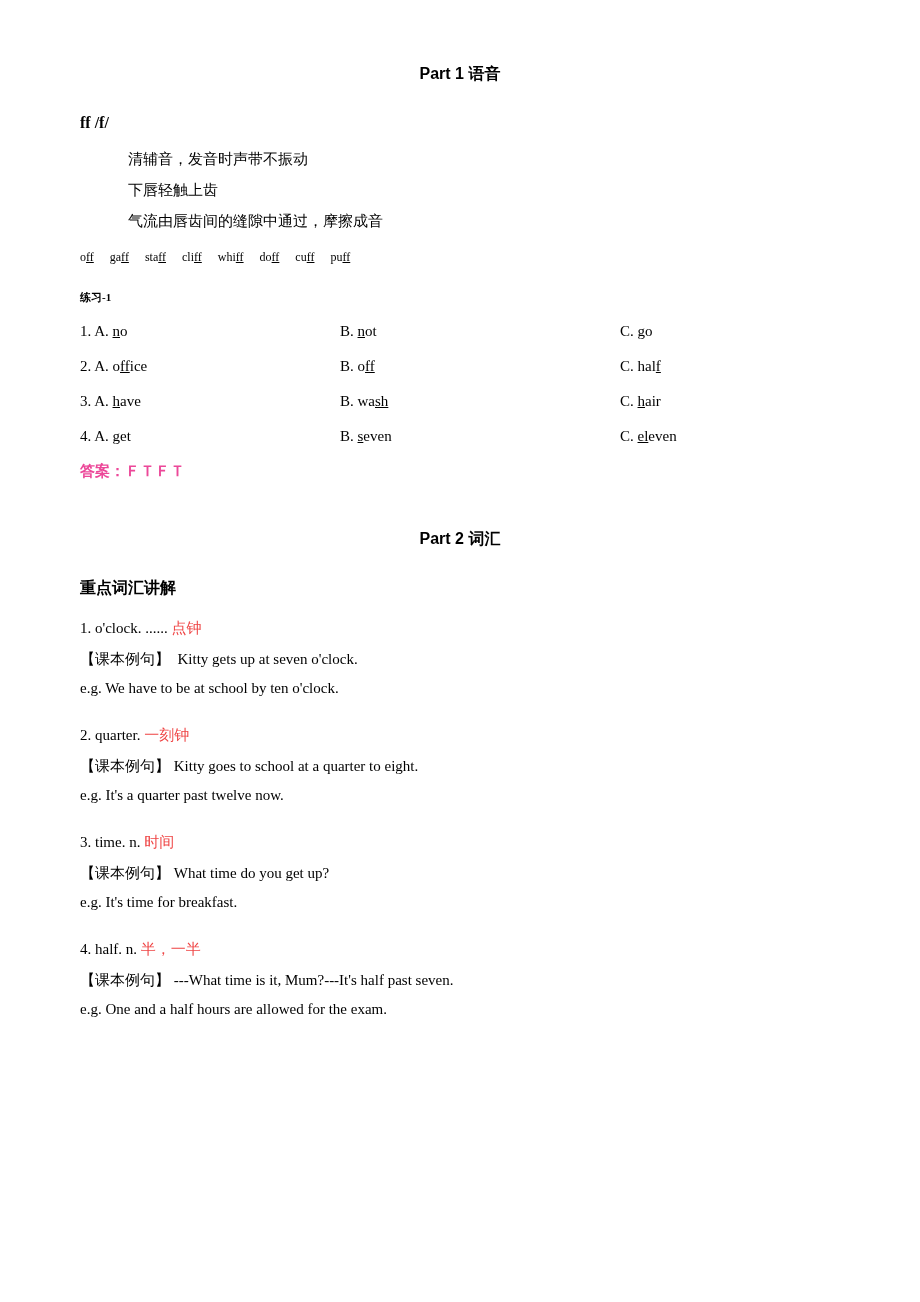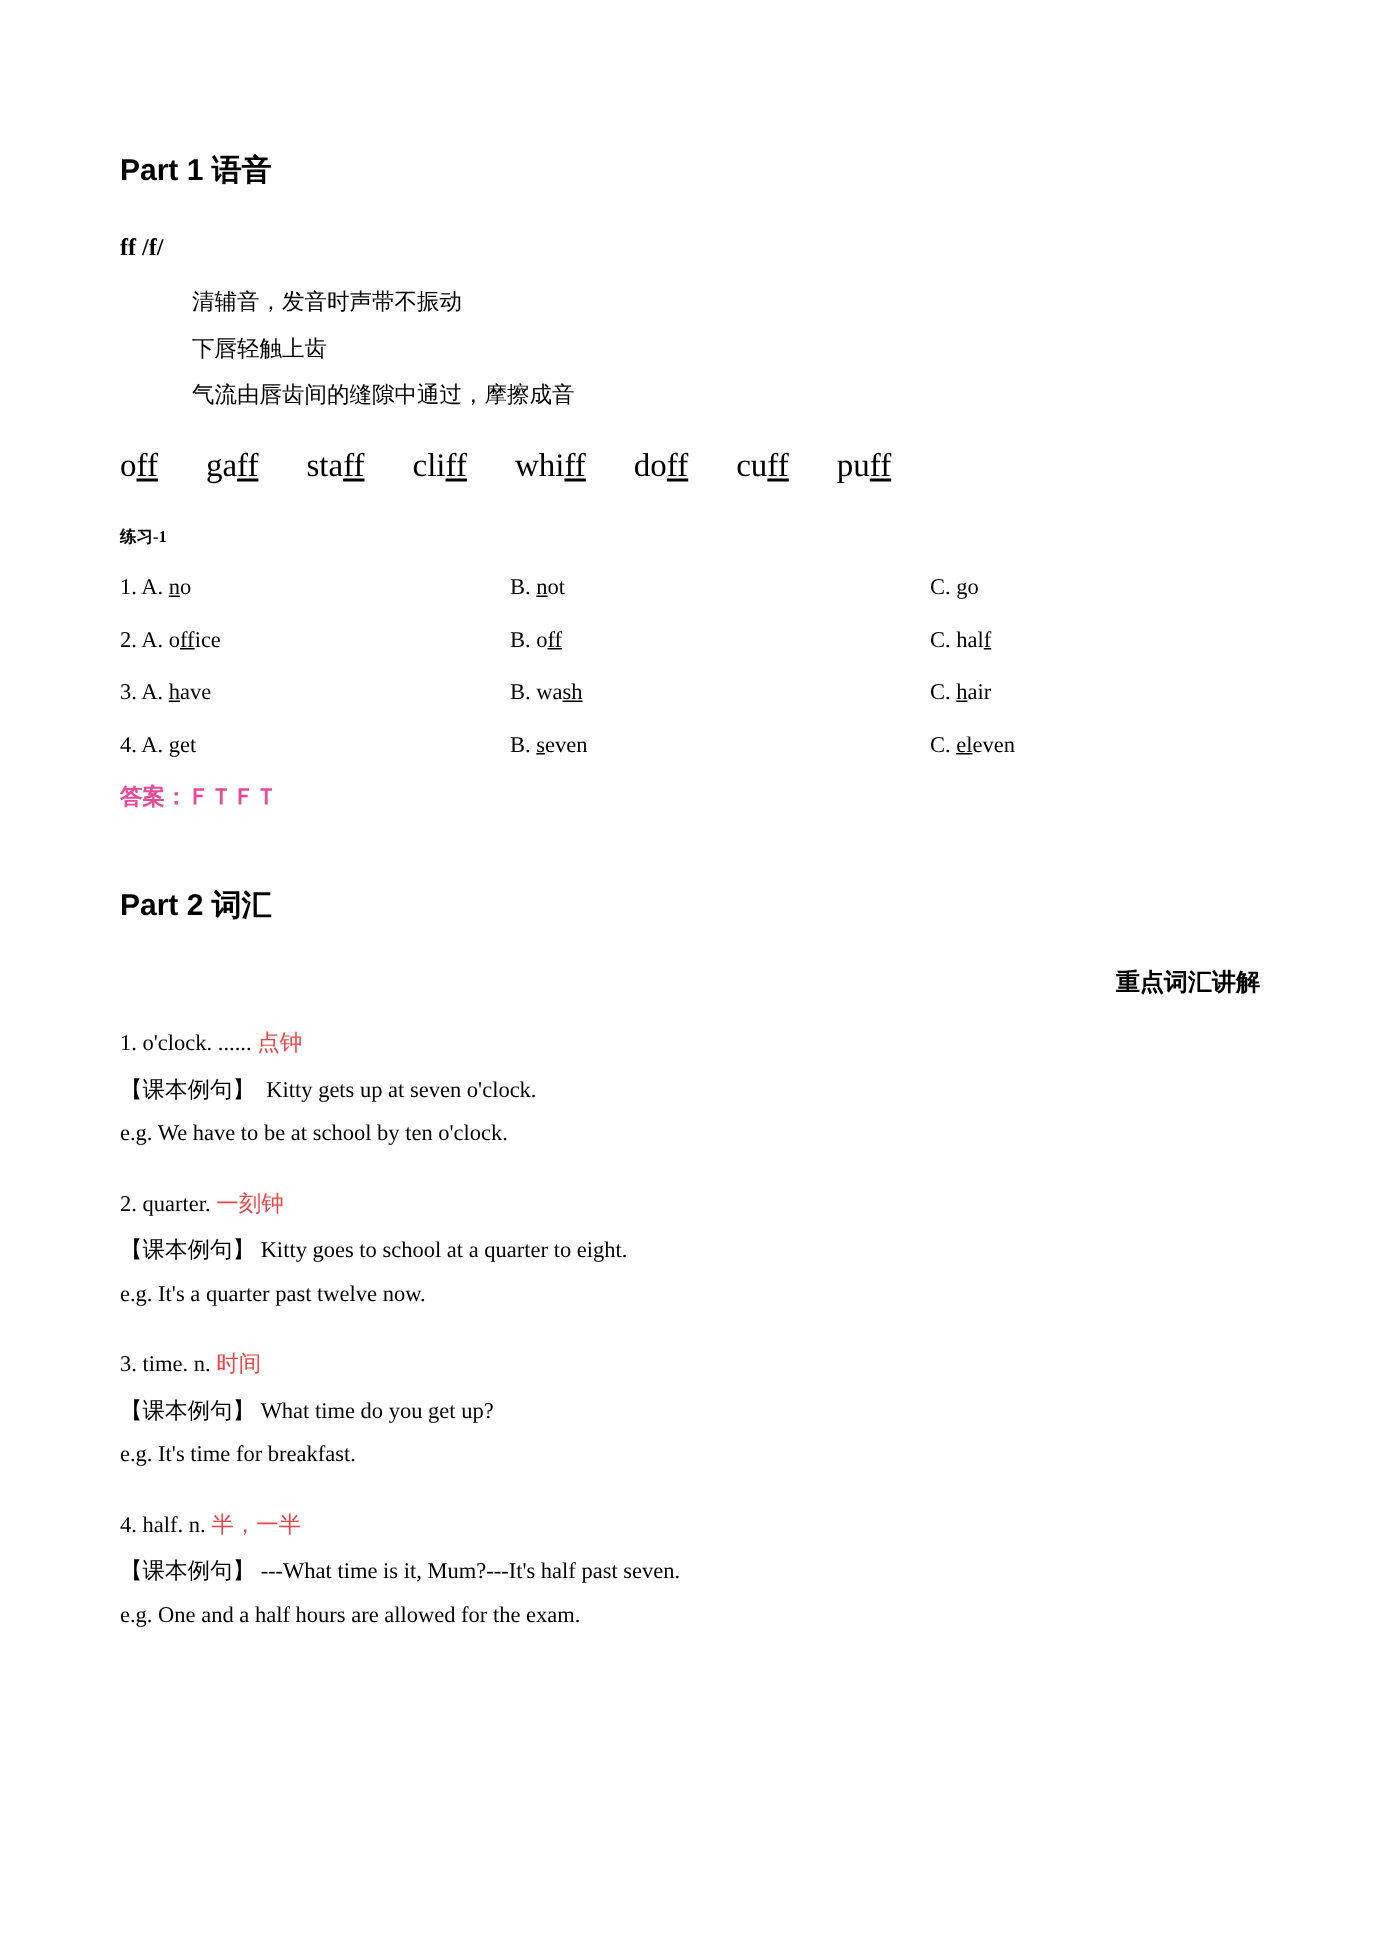--- a/index.html
+++ b/index.html
@@ -11,42 +11,41 @@
       background: #ffffff;
       font-family: "SimSun", "宋体", serif;
       font-size: 16px;
       color: #000000;
       width: 920px;
       min-height: 1302px;
       padding: 60px 80px;
       line-height: 1.8;
     }
     .part-title {
-      text-align: left;
-      font-weight: bold;
-      font-size: 20px;
+      text-align: center;
+      font-weight: bold;
+      font-size: 16px;
       margin-bottom: 20px;
       font-family: "SimHei", "黑体", sans-serif;
-      margin-top: 36px;
     }
     .phonics-label {
       font-weight: bold;
       font-size: 16px;
       margin-bottom: 8px;
     }
     .description-line {
       margin-bottom: 4px;
       font-size: 15px;
       margin-left: 48px;
     }
     .word-row {
       display: flex;
-      gap: 32px;
+      gap: 16px;
       margin: 12px 0 20px 0;
-      font-size: 22px;
+      font-size: 12px;
     }
     .underline-ff {
       text-decoration: underline;
     }
     .practice-section {
       margin-top: 16px;
     }
     .practice-title {
       font-weight: bold;
       margin-bottom: 10px;
@@ -74,21 +73,20 @@
       font-weight: bold;
     }
     .part2-section {
       margin-top: 40px;
     }
     .vocab-heading {
       font-weight: bold;
       font-size: 16px;
       color: #000;
       margin-bottom: 12px;
-      text-align: right;
     }
     .vocab-item {
       margin-bottom: 20px;
     }
     .vocab-number-line {
       font-size: 15px;
       margin-bottom: 4px;
     }
     .vocab-chinese {
       color: #ef4444;

